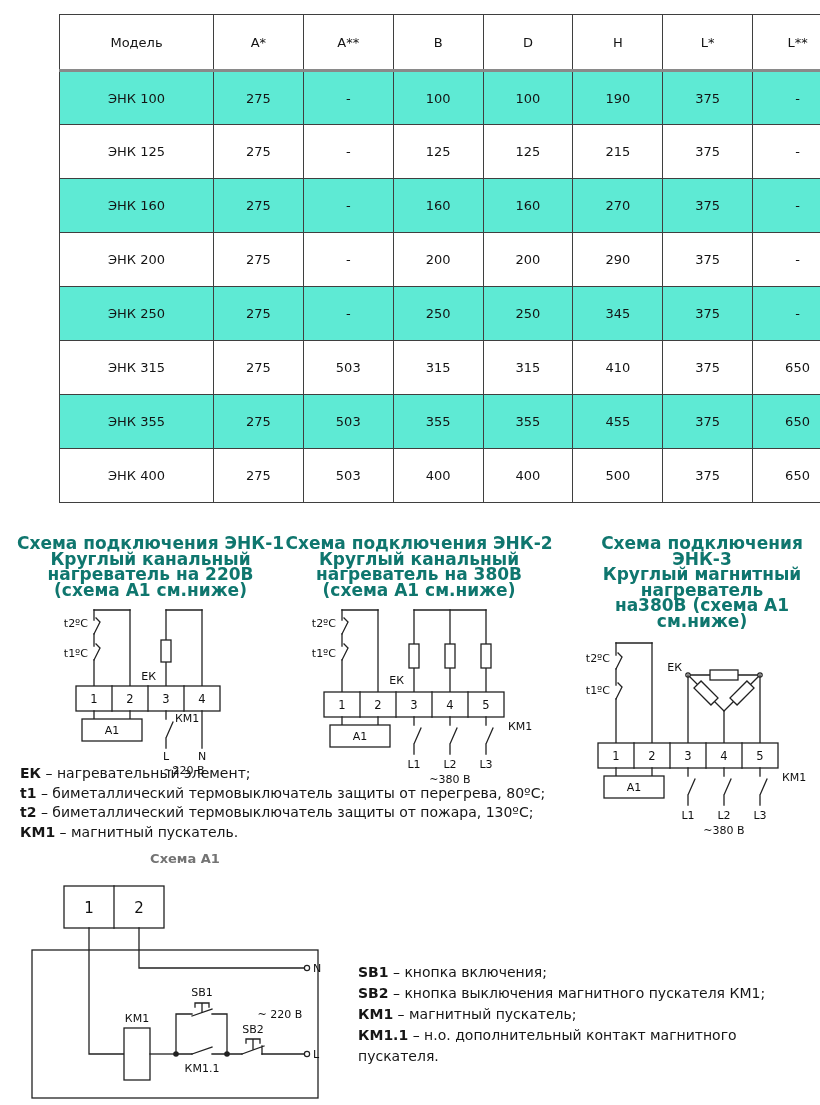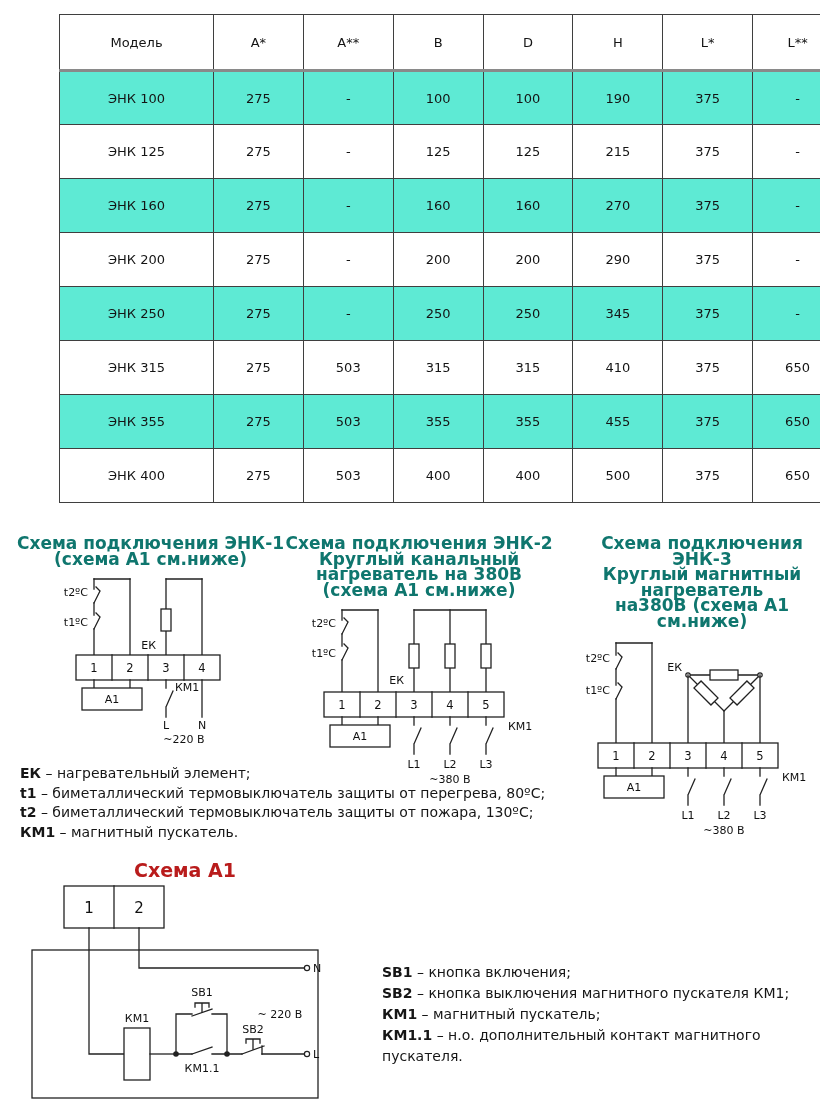--- a/index.html
+++ b/index.html
@@ -34,28 +34,28 @@
   svg .comp { stroke:#222222; stroke-width:1.3; fill:#ffffff; }
   svg text { font-family:"DejaVu Sans","Liberation Sans",sans-serif; font-size:11px; fill:#111111; }
   svg text.term { font-size:11.5px; }
   svg text.big  { font-size:15px; }
   svg .dot  { fill:#222222; stroke:none; }
   svg .node { stroke:#222222; stroke-width:1.2; fill:#ffffff; }
 
   
   .legend { position:absolute; font-size:14px; color:#161616; }
   .legend-1 { left:20px; top:764px; line-height:19.5px; }
-  .legend-2 { left:358px; top:962px; line-height:21px;margin-left:24px; }
+  .legend-2 { left:358px; top:962px; line-height:21px; }
   .legend b { font-weight:bold; }
   .wavy { text-decoration-style:wavy; text-decoration-color:#cc0000; text-decoration-thickness:1px; text-underline-offset:2px; }
 
   
   .schema-a1-title {
     position:absolute; left:20px; top:851px; width:330px; text-align:center;
-    font-weight:bold; font-size:19px; color:#b91c1c;margin-top:8px;
+    font-weight:bold; font-size:13px; color:#737373;
   }
   .schema-a1-svg { position:absolute; left:16px; top:872px; }
 </style>
 </head>
 <body>
 
 <div class="page">
 
   <div class="table-wrap">
     <table class="dims" id="dim-table">
@@ -163,20 +163,21 @@
             <td>650</td>
           </tr>
         </tbody>
     </table>
   </div>
 
   <div class="diagrams">
 
     <div class="diagram d1">
       <div class="dg-title">Схема подключения ЭНК-1</div>
+      <div class="dg-title">Круглый канальный нагреватель на 220В</div>
       <div class="dg-title">(схема А1 см.ниже)</div>
       <svg width="210" height="178" viewBox="0 0 210 178">
 
         <path class="wire" d="M48,10 H84 M120,10 H156"></path>
 
         <path class="wire" d="M48,10 V20 M48,34 V46 M48,60 V86"></path>
         <path class="wire" d="M48,34 L54,22 M54,22 L50,18"></path>
         <path class="wire" d="M48,60 L54,48 M54,48 L50,44"></path>
         <text x="42" y="27" text-anchor="end">t2ºC</text>
         <text x="42" y="57" text-anchor="end">t1ºC</text>

